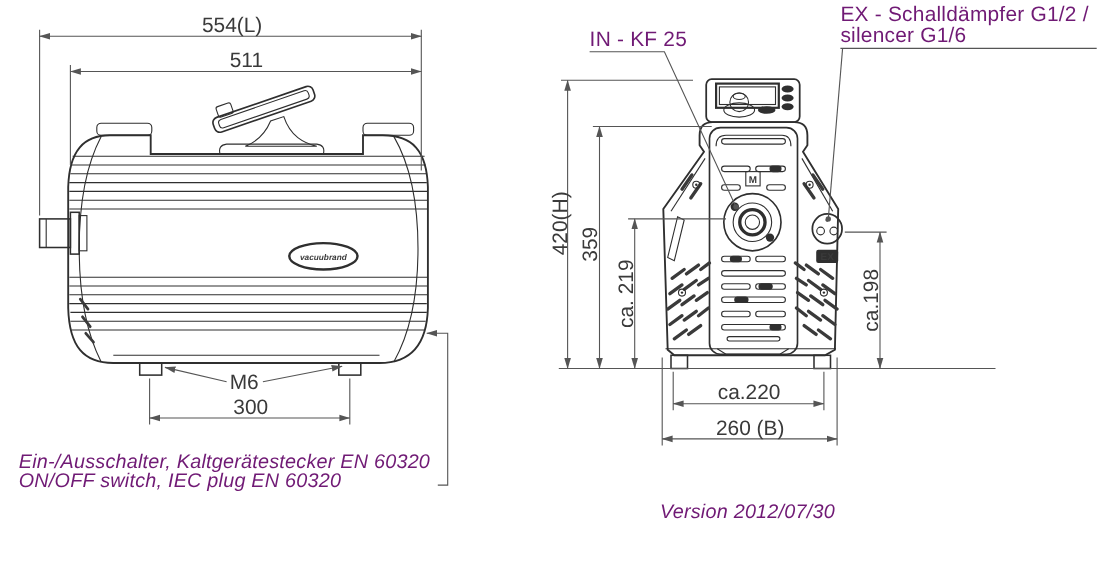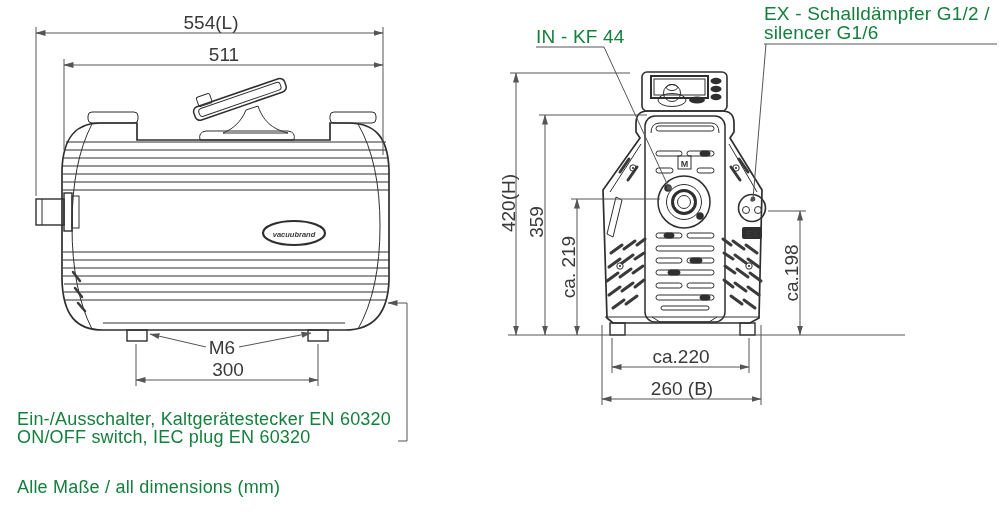--- a/index.html
+++ b/index.html
@@ -1,20 +1,20 @@
 <!DOCTYPE html>
 <html><head>
 <meta charset="utf-8">
 <style>
   html,body{margin:0;padding:0;background:#fff;}
   .canvas{position:relative;width:1000px;height:522px;background:#ffffff;overflow:hidden;
           font-family:"Liberation Sans",sans-serif;}
   .canvas svg{position:absolute;left:0;top:0;}
-  .label{position:absolute;color:#15803d;white-space:nowrap;}
-  .note{font-size:18px;line-height:17.5px;letter-spacing:0.2px;}
+  .label{position:absolute;color:#701a75;white-space:nowrap;}
+  .note{font-size:18px;line-height:17.5px;letter-spacing:0.2px;font-style:italic;}
   .callout{font-size:19px;line-height:19px;letter-spacing:0.2px;}
   svg text{font-family:"Liberation Sans",sans-serif;fill:#3a3a3a;}
   .dimtxt{font-size:19px;}
   .drawn{stroke:#2f2f2f;fill:none;}
   .thin{stroke:#2f2f2f;stroke-width:1;fill:none;}
   .dim{stroke:#555;stroke-width:1;fill:none;}
 </style>
 </head>
 <body>
 
@@ -291,32 +291,32 @@
       <circle cx="669" cy="188" r="2.4" fill="#555"></circle>
     </g>
     <g>
       <line class="dim" x1="764" y1="44" x2="997" y2="44"></line>
       <line class="dim" x1="766" y1="44" x2="753" y2="199"></line>
       <circle cx="753" cy="199" r="2.4" fill="#555"></circle>
     </g>
   </g>
 </svg>
 
-<div class="label callout" style="left:536px;top:27px">IN - KF 44</div>
+<div class="label callout" style="left:536px;top:27px">IN - KF 25</div>
 
 <div class="label callout" style="left:764px;top:4px">
   <div>EX - Schalldämpfer G1/2 /</div>
   <div>silencer G1/6</div>
 </div>
 
 <div class="label note" style="left:17px;top:411px">
   <div>Ein-/Ausschalter, Kaltgerätestecker EN 60320</div>
   <div>ON/OFF switch, IEC plug EN 60320</div>
 </div>
 
 <div class="label note" style="left:17px;top:479px">
-  <div>Alle Maße / all dimensions (mm)</div>
 </div>
 
 <div class="label note" style="left:600px;top:457px">
+  <div>Version 2012/07/30</div>
 </div>
 
 </div>
 
 </body></html>

